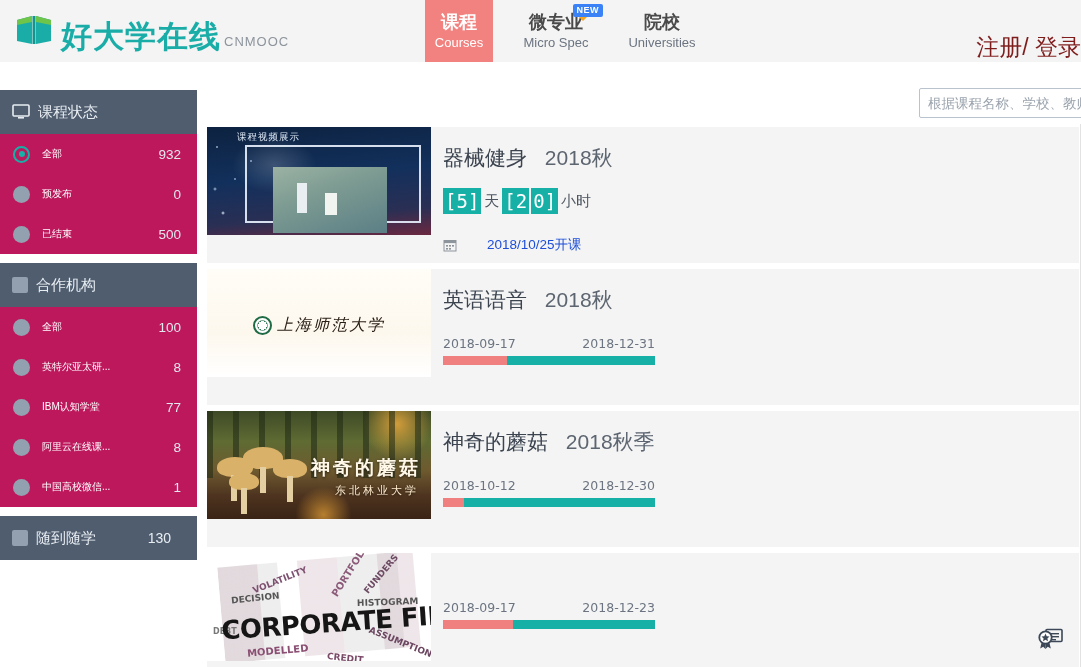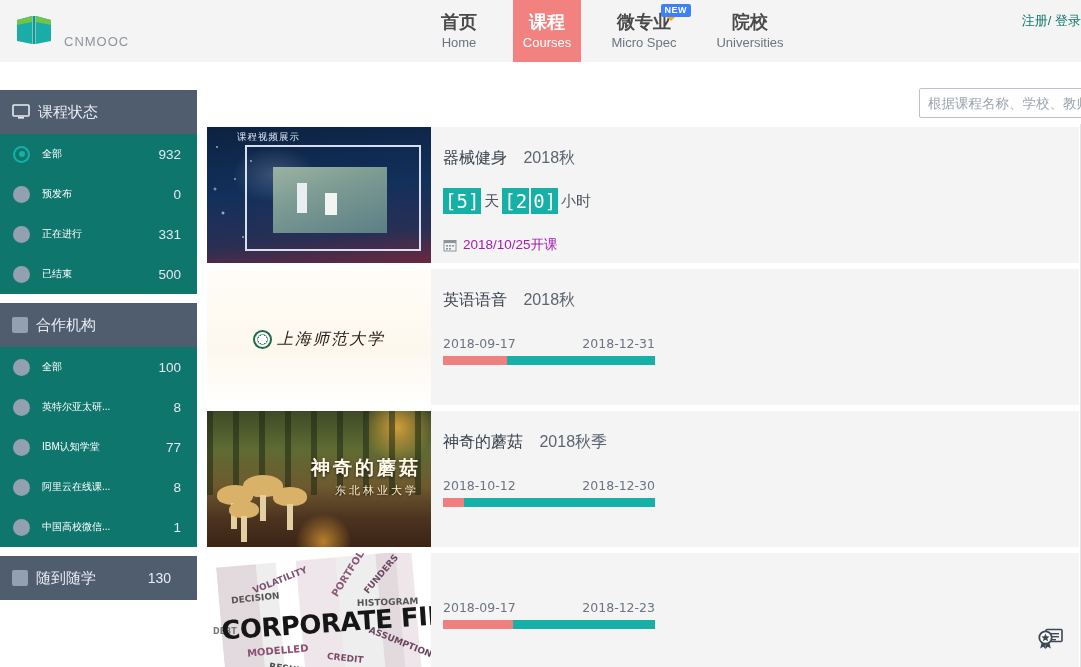--- a/index.html
+++ b/index.html
@@ -52,28 +52,28 @@
     padding: 1px 4px 2px 4px; border-radius: 2px;
     letter-spacing: 0.5px;
     font-family: Liberation Sans, sans-serif;
   }
   .new-badge:after {
     content: ""; position: absolute; left: 6px; bottom: -4px;
     border-left: 4px solid transparent; border-right: 4px solid transparent;
     border-top: 4px solid #f5a623;
   }
   .auth {
-    position: absolute; right: 0px; top: 12px;
-    font-size: 13px; color: #0f766e; cursor: pointer;
+    position: absolute; right: 0px; top: 32px;
+    font-size: 23px; color: #7f1d1d; cursor: pointer;
     white-space: nowrap;
   }
 
   
   .sidebar { position: absolute; left: 0; top: 90px; width: 197px; }
-  .panel { background: #0f766e; margin-bottom: 9px; }
+  .panel { background: #be185d; margin-bottom: 9px; }
   .panel-head {
     height: 44px; background: #4f5d6f;
     display: flex; align-items: center; padding-left: 12px;
     color: #e8edf2; font-size: 15px;
   }
   .panel-head .ico { margin-right: 8px; display: flex; align-items: center; }
   .panel-head .cnt { margin-left: auto; margin-right: 26px; font-size: 14px; color: #e8edf2; }
   .srow {
     height: 40px; display: flex; align-items: center;
     padding-left: 13px; cursor: pointer;
@@ -108,35 +108,35 @@
     outline: none;
   }
   .search-input::placeholder { color: #9aa3ad; }
 
   .list { position: absolute; left: 10px; top: 65px; width: 872px; }
   .card {
     height: 136px; background: #f4f4f4;
     margin-bottom: 6px; display: flex;
     position: relative; cursor: pointer;
   }
-  .thumb { width: 224px; height: 136px; flex: 0 0 224px; overflow: hidden; position: relative; }
+  .thumb { width: 224px; height: 108px; flex: 0 0 224px; overflow: hidden; position: relative; }
   .cinfo { flex: 1; padding: 21px 0 0 12px; position: relative; }
-  .ctitle { font-size: 16px; color: #3c4450; line-height: 20px; }
+  .ctitle { font-size: 21px; color: #3c4450; line-height: 20px; }
   .ctitle .term { color: #5c6570; margin-left: 12px; }
 
   .countdown { margin-top: 20px; display: flex; align-items: center; }
   .cd-box {
     background: #17b0a7; color: #fff;
     font-size: 19px; line-height: 26px;
     padding: 0 2px; min-width: 19px; text-align: center;
     font-family: "DejaVu Sans Mono", monospace;
   }
   .cd-box + .cd-box { margin-left: 2px; }
   .cd-unit { font-size: 15px; color: #4d5560; margin: 0 3px; }
-  .start-line { margin-top: 22px; display: flex; align-items: center; font-size: 13.5px; color: #a21caf; }
+  .start-line { margin-top: 22px; display: flex; align-items: center; font-size: 13.5px; color: #1d4ed8; gap: 24px; }
 
   .bars { margin-top: 26px; width: 212px; position: relative; }
   .bar-dates {
     display: flex; justify-content: space-between;
     font-size: 12.5px; color: #6b7480; margin-bottom: 5px;
     font-family: "DejaVu Sans", sans-serif;
   }
   .bar { height: 9px; background: #17b0a7; width: 100%; display: flex; }
   .bar .done { background: #f08080; height: 9px; }
 
@@ -226,28 +226,25 @@
   <div class="logo-wrap">
     <span class="logo-book">
       <svg width="40" height="40" viewBox="0 0 40 40">
         <path d="M3 10 L18 6 L18 34 L3 31 Z" fill="#1aada8"></path>
         <path d="M37 10 L22 6 L22 34 L37 31 Z" fill="#1aada8"></path>
         <path d="M3 10 L18 6 L18 12 L3 15 Z" fill="#6fc44a"></path>
         <path d="M37 10 L22 6 L22 12 L37 15 Z" fill="#6fc44a"></path>
         <rect x="18.5" y="6" width="3" height="28" fill="#12958f"></rect>
       </svg>
     </span>
+    <span class="logo-text">好大学在线</span>
     <span class="logo-sub">CNMOOC</span>
   </div>
 
   <div class="nav">
-    <div class="nav-item">
-      <span class="cn">首页</span>
-      <span class="en">Home</span>
-    </div>
     <div class="nav-item active">
       <span class="cn">课程</span>
       <span class="en">Courses</span>
     </div>
     <div class="nav-item wide">
       <span class="new-badge">NEW</span>
       <span class="cn">微专业</span>
       <span class="en">Micro Spec</span>
     </div>
     <div class="nav-item wide">
@@ -273,25 +270,20 @@
     </div>
     <div class="srow">
       <span class="dot sel"></span>
       <span class="lbl">全部</span>
       <span class="num">932</span>
     </div>
     <div class="srow">
       <span class="dot"></span>
       <span class="lbl">预发布</span>
       <span class="num">0</span>
-    </div>
-    <div class="srow">
-      <span class="dot"></span>
-      <span class="lbl">正在进行</span>
-      <span class="num">331</span>
     </div>
     <div class="srow">
       <span class="dot"></span>
       <span class="lbl">已结束</span>
       <span class="num">500</span>
     </div>
   </div>
 
   <div class="panel">
     <div class="panel-head">

